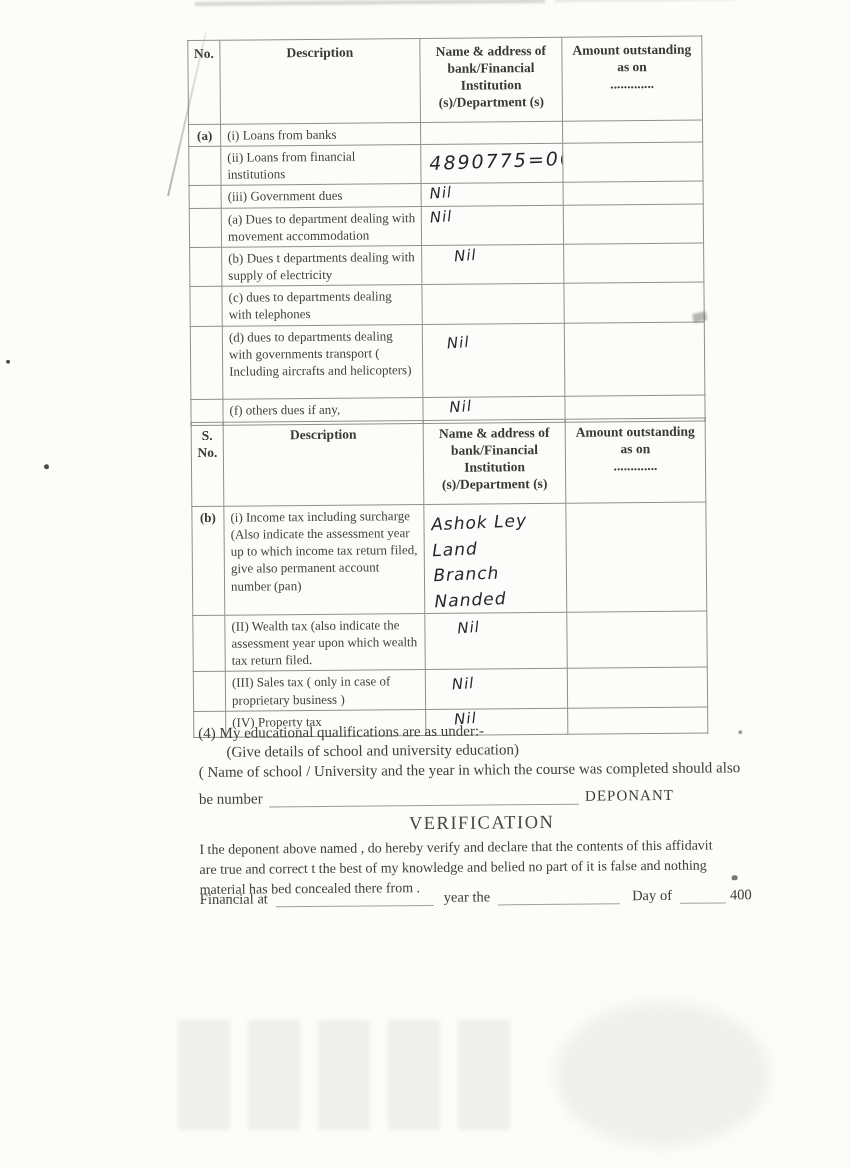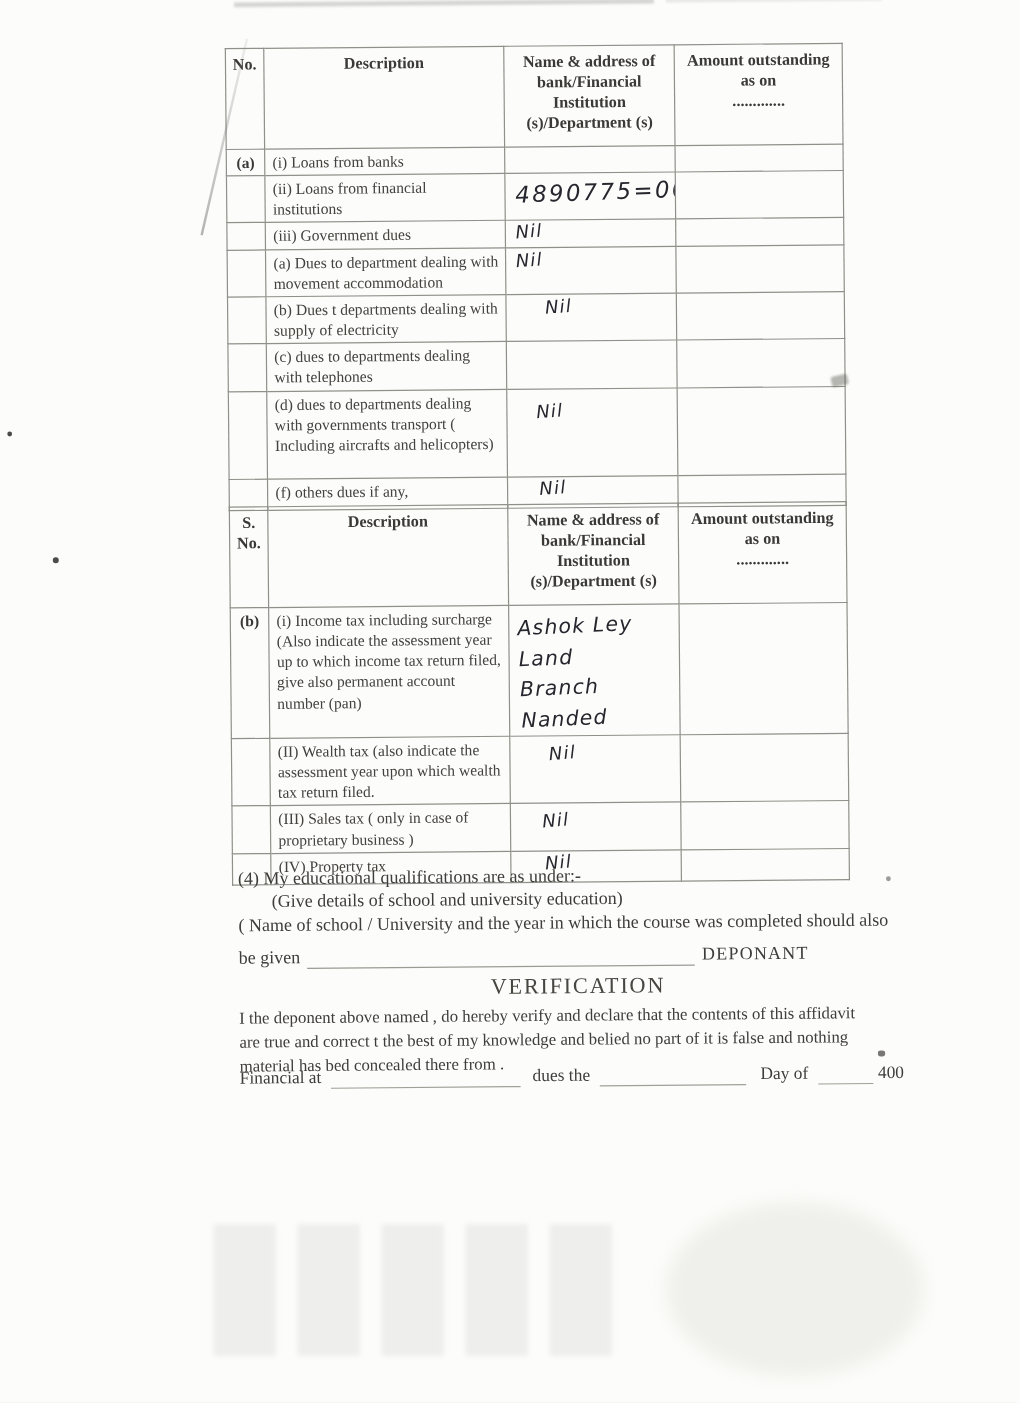--- a/index.html
+++ b/index.html
@@ -229,36 +229,36 @@
     </tbody>
       </table>
 
     <div class="sec4">
       <div>(4) My educational qualifications are as under:-</div>
       <div class="indent">(Give details of school and university education)</div>
       <div class="line3">( Name of school / University and the year in which the course was completed should also</div>
     </div>
 
     <div class="begiven-row">
-      <span>be given</span>
+      <span>be number</span>
       <span class="fill-line"></span>
       <span class="deponant">DEPONANT</span>
     </div>
 
     <div class="verif-heading">VERIFICATION</div>
     <div class="verif-para">
       <div>I the deponent above named , do hereby verify and declare that the contents of this affidavit</div>
       <div>are true and correct t the best of my knowledge and belied no part of it is false and nothing</div>
       <div>material has bed concealed there from .</div>
     </div>
 
     <div class="verified-row">
       <span>Financial at</span>
       <span class="u u-1"></span>
-      <span>dues the</span>
+      <span>year the</span>
       <span class="u u-2"></span>
       <span>Day of</span>
       <span class="u u-3"></span>
       <span>400</span>
     </div>
 
     <div class="crease"></div>
     <div class="top-smudge-a"></div>
     <div class="top-smudge-b"></div>
     <div class="speck speck-1"></div>

